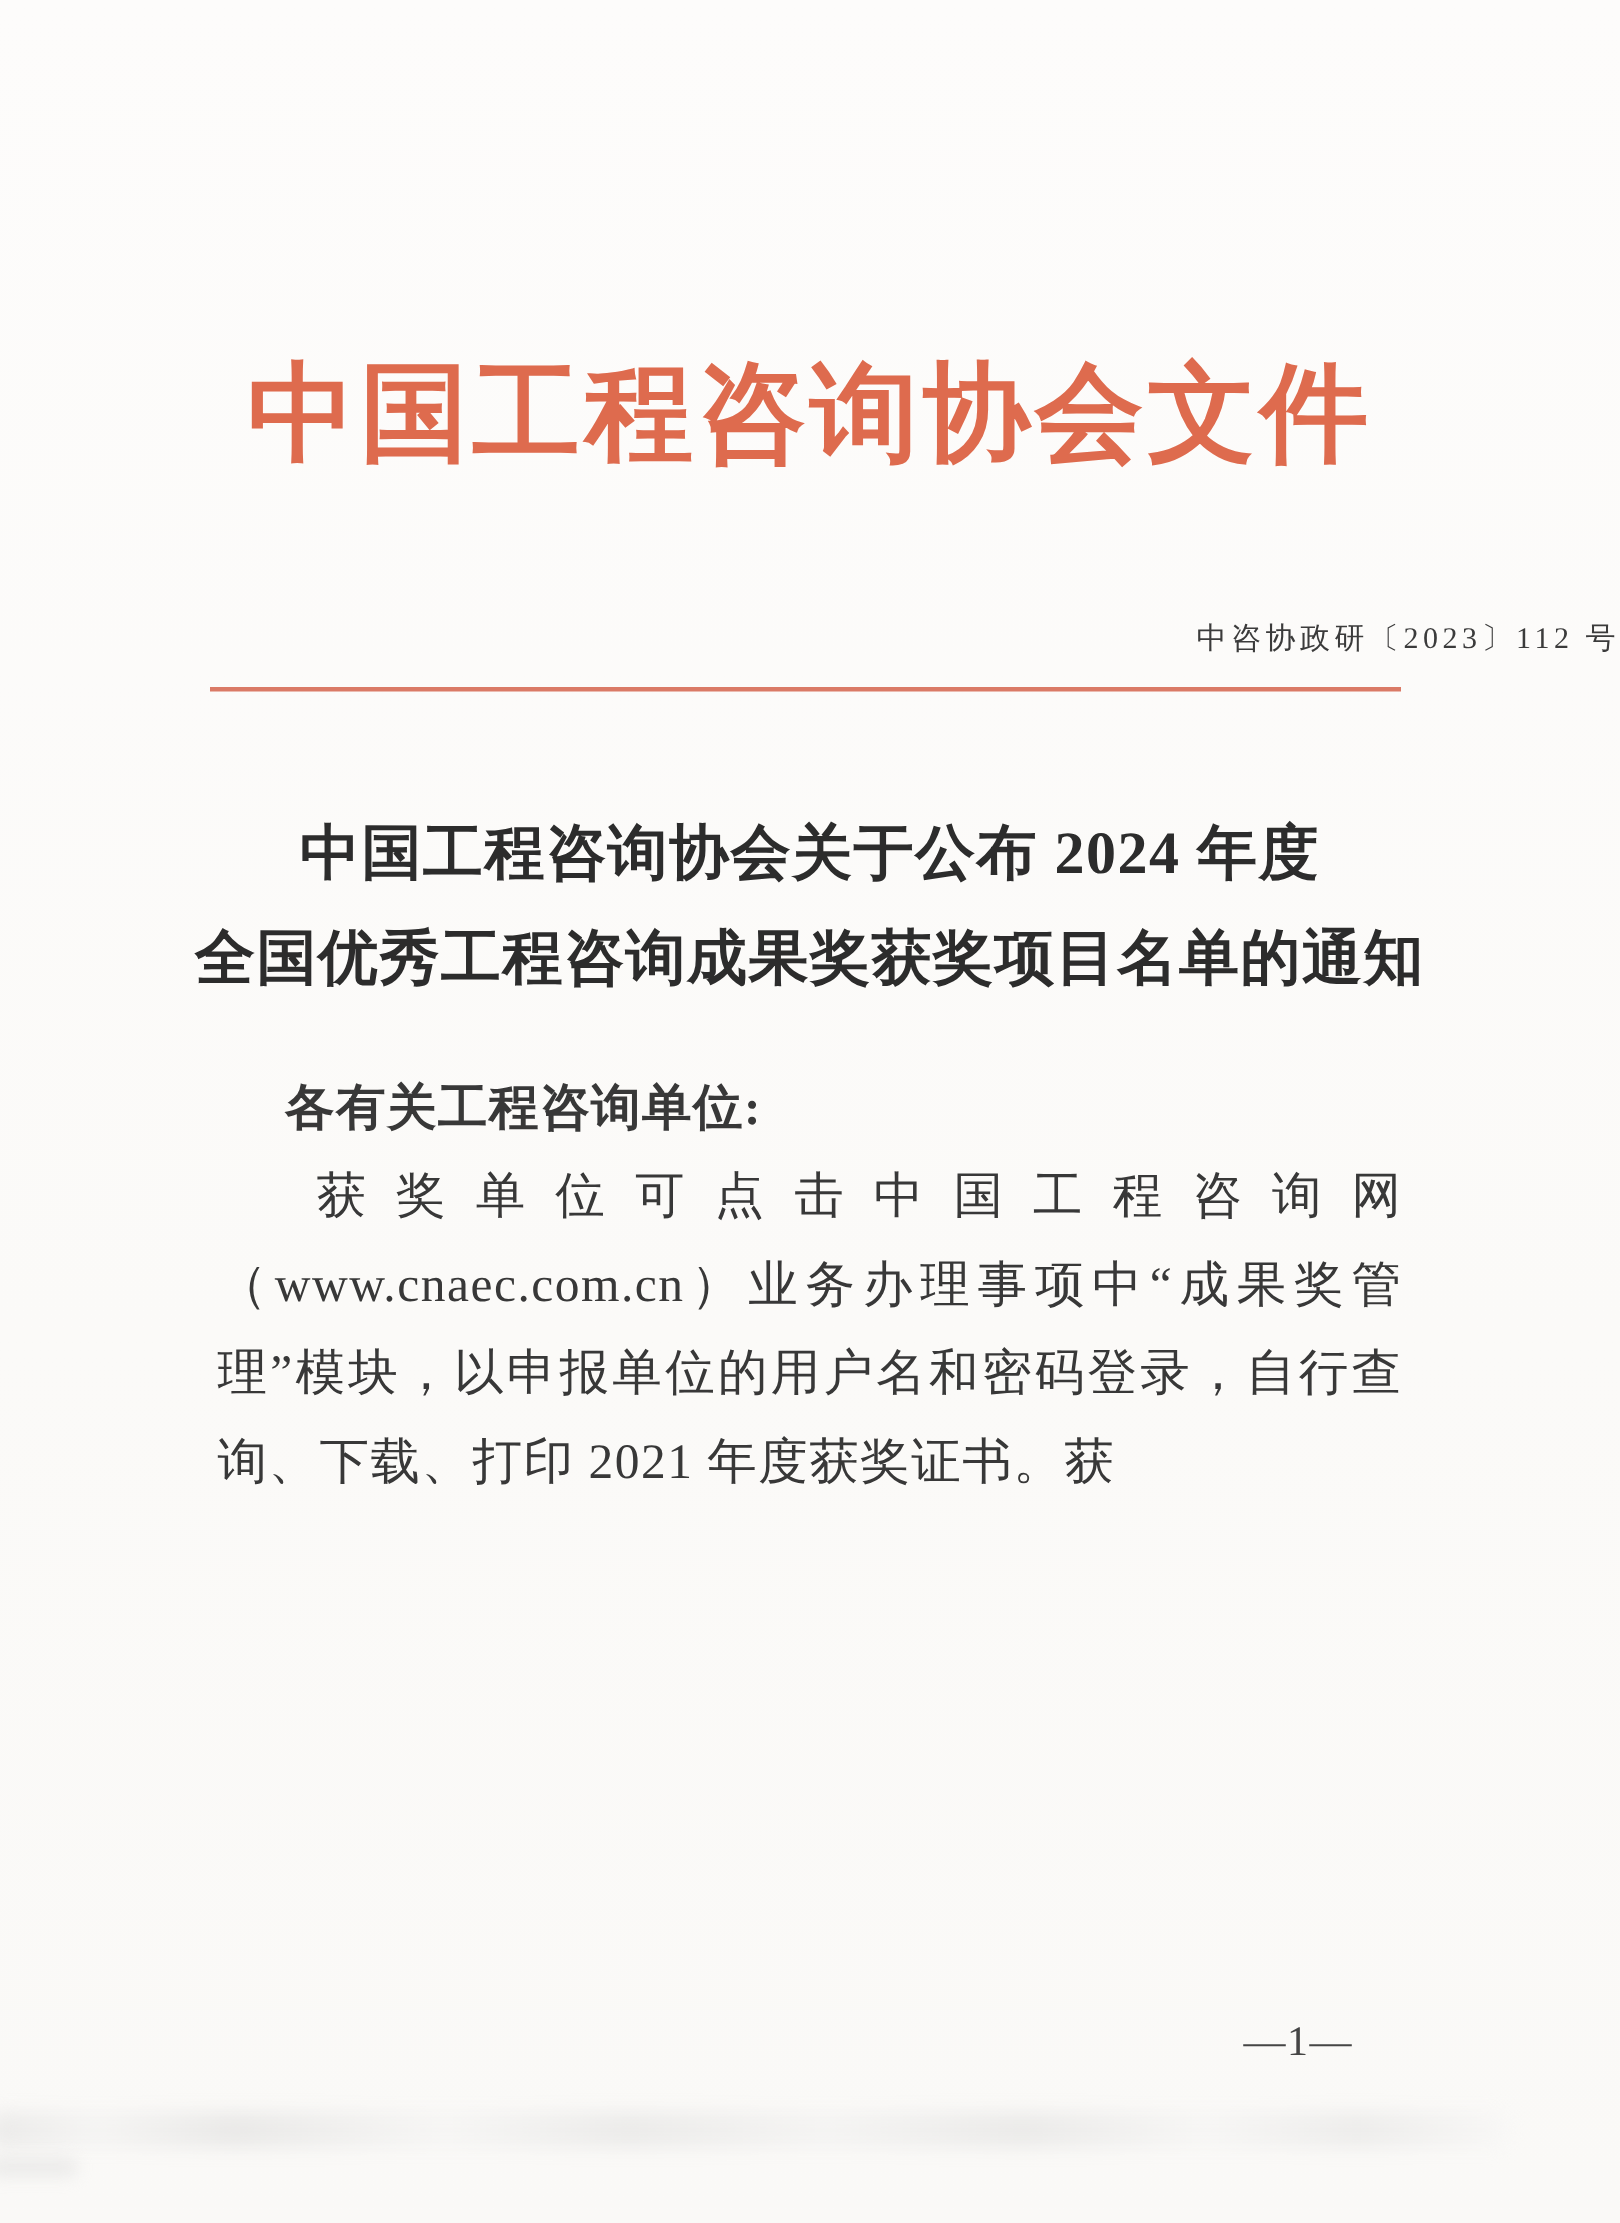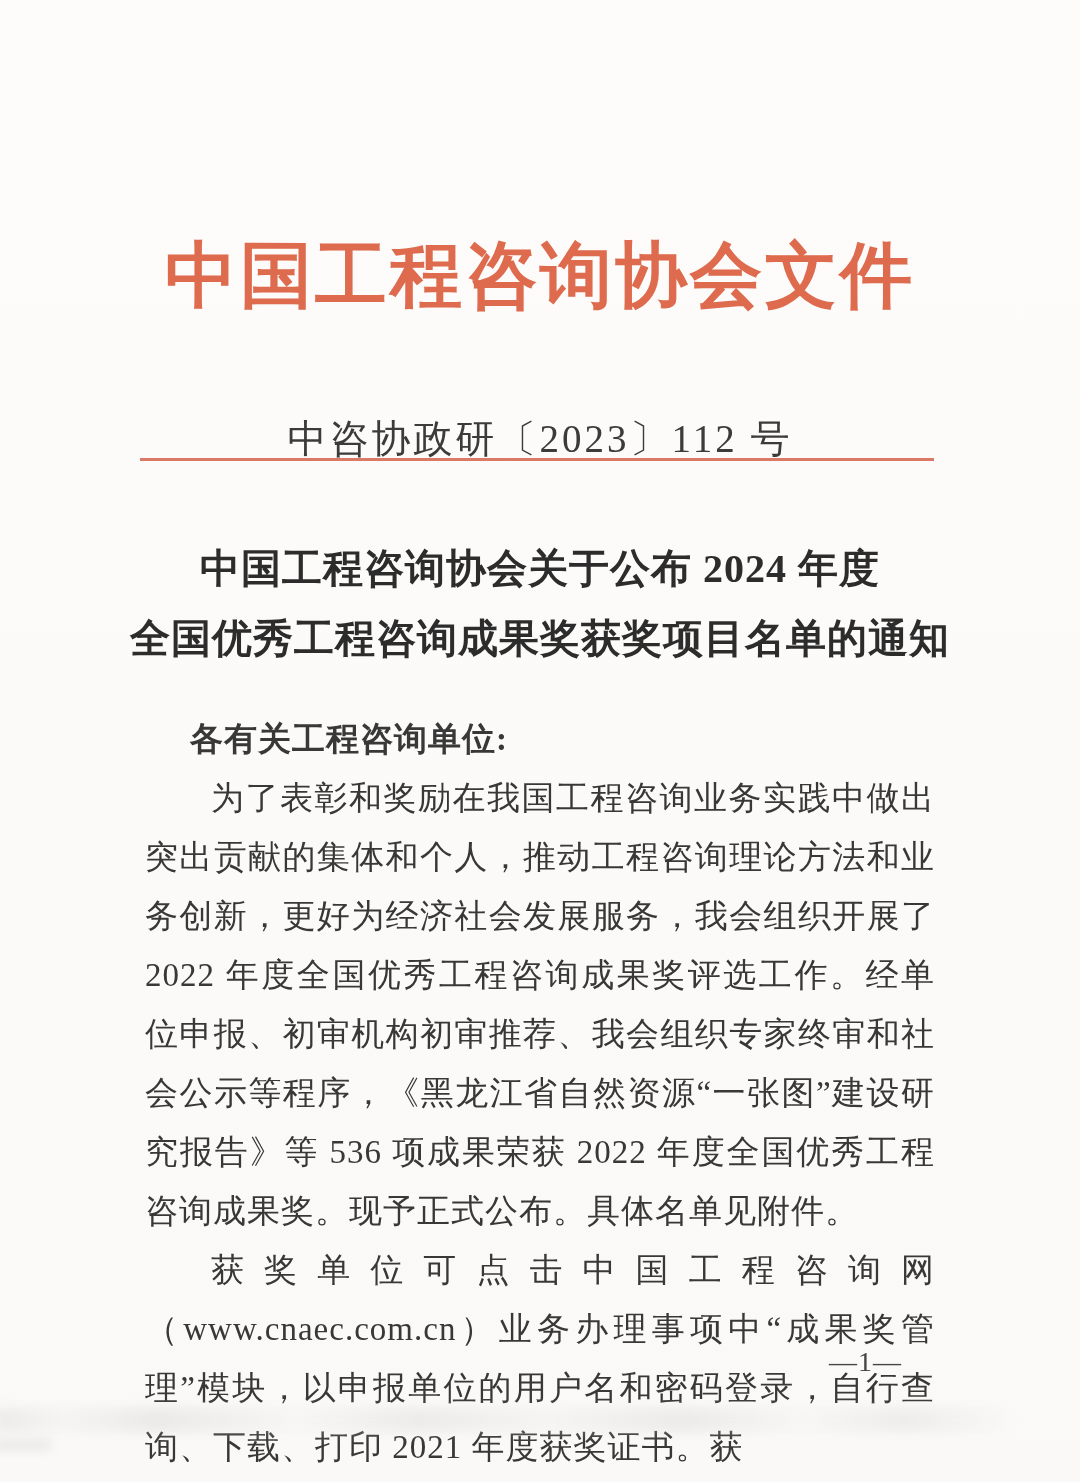--- a/index.html
+++ b/index.html
@@ -27,22 +27,22 @@
     letter-spacing: 3px;
     color: #de6b4e;
     white-space: nowrap;
     margin-top: 42px;
   }
   .doc-number {
     position: absolute;
     top: 412px;
     left: 0;
     width: 100%;
-    text-align: center;
-    font-size: 39px;
+    text-align: right;
+    font-size: 20px;
     letter-spacing: 3px;
     color: #3b3b3b;
   }
   .red-divider {
     position: absolute;
     top: 458px;
     left: 140px;
     width: 794px;
     height: 3px;
     background: #da7a66;
@@ -124,21 +124,20 @@
   <div class="red-divider"></div>
 
   <div class="notice-title">
     <div>中国工程咨询协会关于公布 2024 年度</div>
     <div>全国优秀工程咨询成果奖获奖项目名单的通知</div>
   </div>
 
   <div class="doc-body">
     <div class="salutation">各有关工程咨询单位:</div>
     <div>
-        <div class="para">为了表彰和奖励在我国工程咨询业务实践中做出突出贡献的集体和个人，推动工程咨询理论方法和业务创新，更好为经济社会发展服务，我会组织开展了 2022 年度全国优秀工程咨询成果奖评选工作。经单位申报、初审机构初审推荐、我会组织专家终审和社会公示等程序，《黑龙江省自然资源“一张图”建设研究报告》等 536 项成果荣获 2022 年度全国优秀工程咨询成果奖。现予正式公布。具体名单见附件。</div>
         <div class="para">获奖单位可点击中国工程咨询网（www.cnaec.com.cn）业务办理事项中“成果奖管理”模块，以申报单位的用户名和密码登录，自行查询、下载、打印 2021 年度获奖证书。获</div>
       </div>
   </div>
 
   <div class="page-number">—1—</div>
 
   <div class="scan-bleed"></div>
   <div class="scan-bleed-2"></div>
 
 </div>

